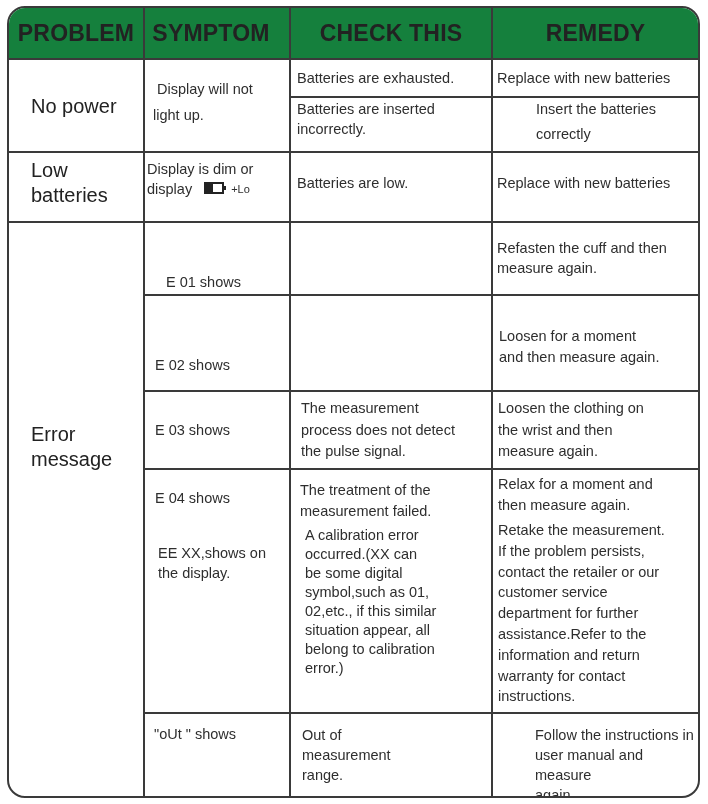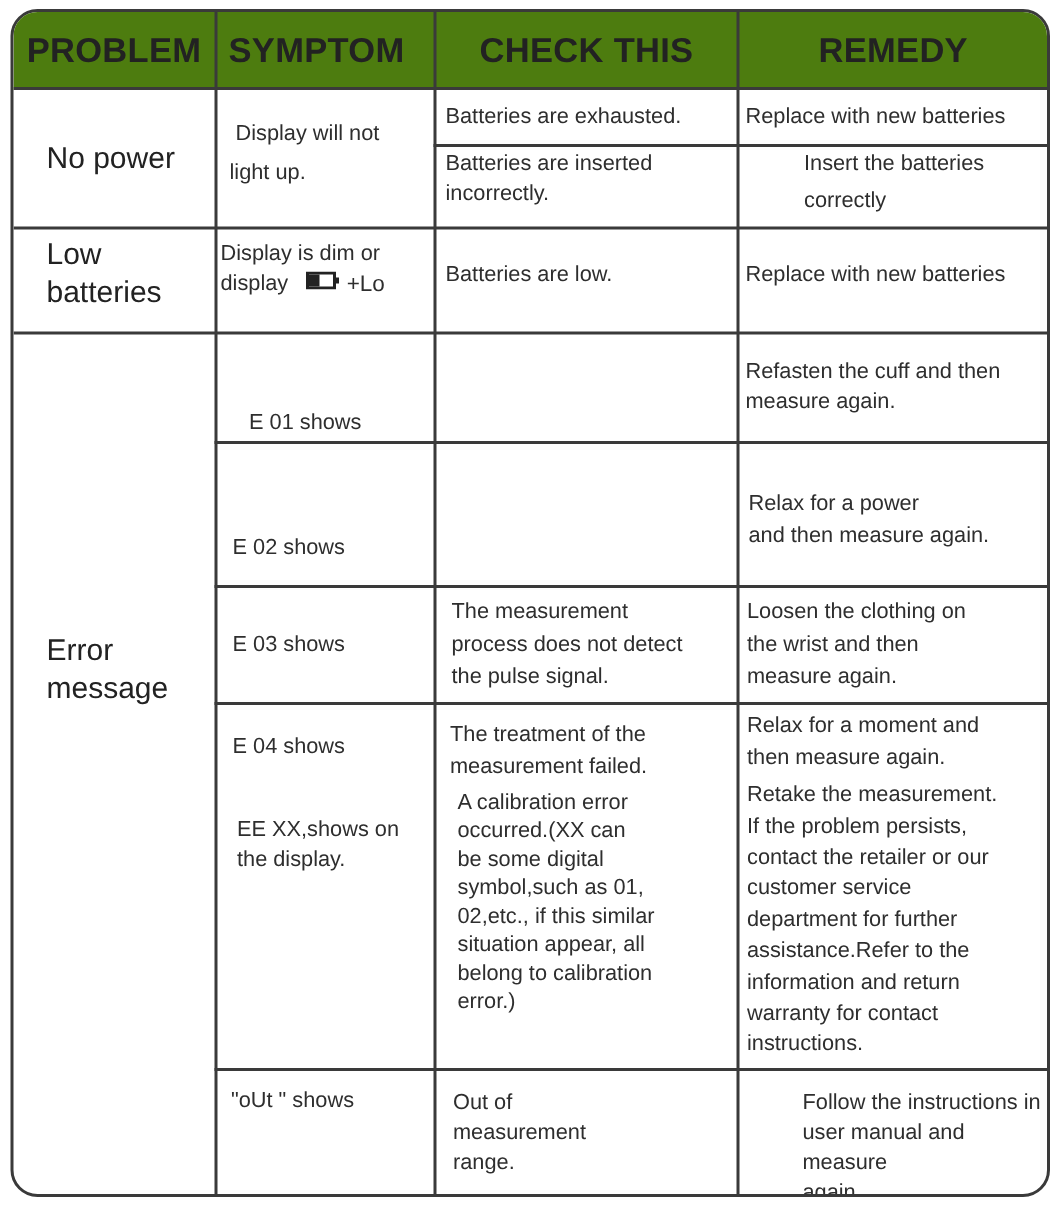--- a/index.html
+++ b/index.html
@@ -1,18 +1,18 @@
 <!DOCTYPE html>
 <html><head>
 <meta charset="utf-8">
 <style>
   html,body{margin:0;padding:0;background:#fff;}
   body{width:708px;height:804px;position:relative;overflow:hidden;font-family:"Liberation Sans","DejaVu Sans",sans-serif;color:#2a2a2a;}
   #frame{position:absolute;left:7px;top:6px;width:693px;height:792px;border:2.5px solid #3a3a3a;border-radius:18px;box-sizing:border-box;overflow:hidden;background:#fff;}
-  #hdr{position:absolute;left:0;top:0;width:100%;height:50px;background:#4d7c0f;border-bottom:2px solid #3a3a3a;}
+  #hdr{position:absolute;left:0;top:0;width:100%;height:50px;background:#15803d;border-bottom:2px solid #3a3a3a;}
   .hcell{position:absolute;top:0;height:50px;display:flex;align-items:center;justify-content:center;font-weight:bold;font-size:23px;color:#222;letter-spacing:0.2px;}
   .vline{position:absolute;width:2px;background:#3a3a3a;}
   .hline{position:absolute;height:2px;background:#3a3a3a;}
   .cell{position:absolute;font-size:14.5px;line-height:19.5px;color:#2e2e2e;}
   .prob{position:absolute;font-size:20px;line-height:25px;color:#222;}
 </style>
 </head>
 <body>
 
 <div id="frame">
@@ -59,40 +59,40 @@
     <div>Display is dim or</div>
     <div style="display:flex;align-items:center;">
       <span>display</span>
       <span style="display:inline-block;margin-left:12px;margin-right:3px;">
         <svg width="24" height="12" viewBox="0 0 24 12">
             <rect x="1" y="1" width="18" height="10" fill="none" stroke="#222" stroke-width="2"></rect>
             <rect x="2" y="2" width="7" height="8" fill="#222"></rect>
             <rect x="19" y="4" width="3" height="4" fill="#222"></rect>
           </svg>
       </span>
-      <span style="font-size:15px;">+Lo</span>
+      <span style="font-size:11px;">+Lo</span>
     </div>
   </div>
   <div class="cell" style="left:288px;top:166px;">Batteries are low.</div>
   <div class="cell" style="left:488px;top:166px;">Replace with new batteries</div>
 
   <div class="prob" style="left:22px;top:414px;">
     <div>Error</div>
     <div>message</div>
   </div>
 
   <div class="cell" style="left:157px;top:241px;margin-top:24px;">E 01 shows</div>
   <div class="cell" style="left:488px;top:231px;">
     <div>Refasten the cuff and then</div>
     <div>measure again.</div>
   </div>
 
   <div class="cell" style="left:146px;top:348px;text-align:center;">E 02 shows</div>
   <div class="cell" style="left:490px;top:318px;line-height:21px;">
-    <div>Relax for a power</div>
+    <div>Loosen for a moment</div>
     <div>and then measure again.</div>
   </div>
 
   <div class="cell" style="left:146px;top:413px;">E 03 shows</div>
   <div class="cell" style="left:292px;top:390px;line-height:21.5px;">
     <div>The measurement</div>
     <div>process does not detect</div>
     <div>the pulse signal.</div>
   </div>
   <div class="cell" style="left:489px;top:390px;line-height:21.5px;">

